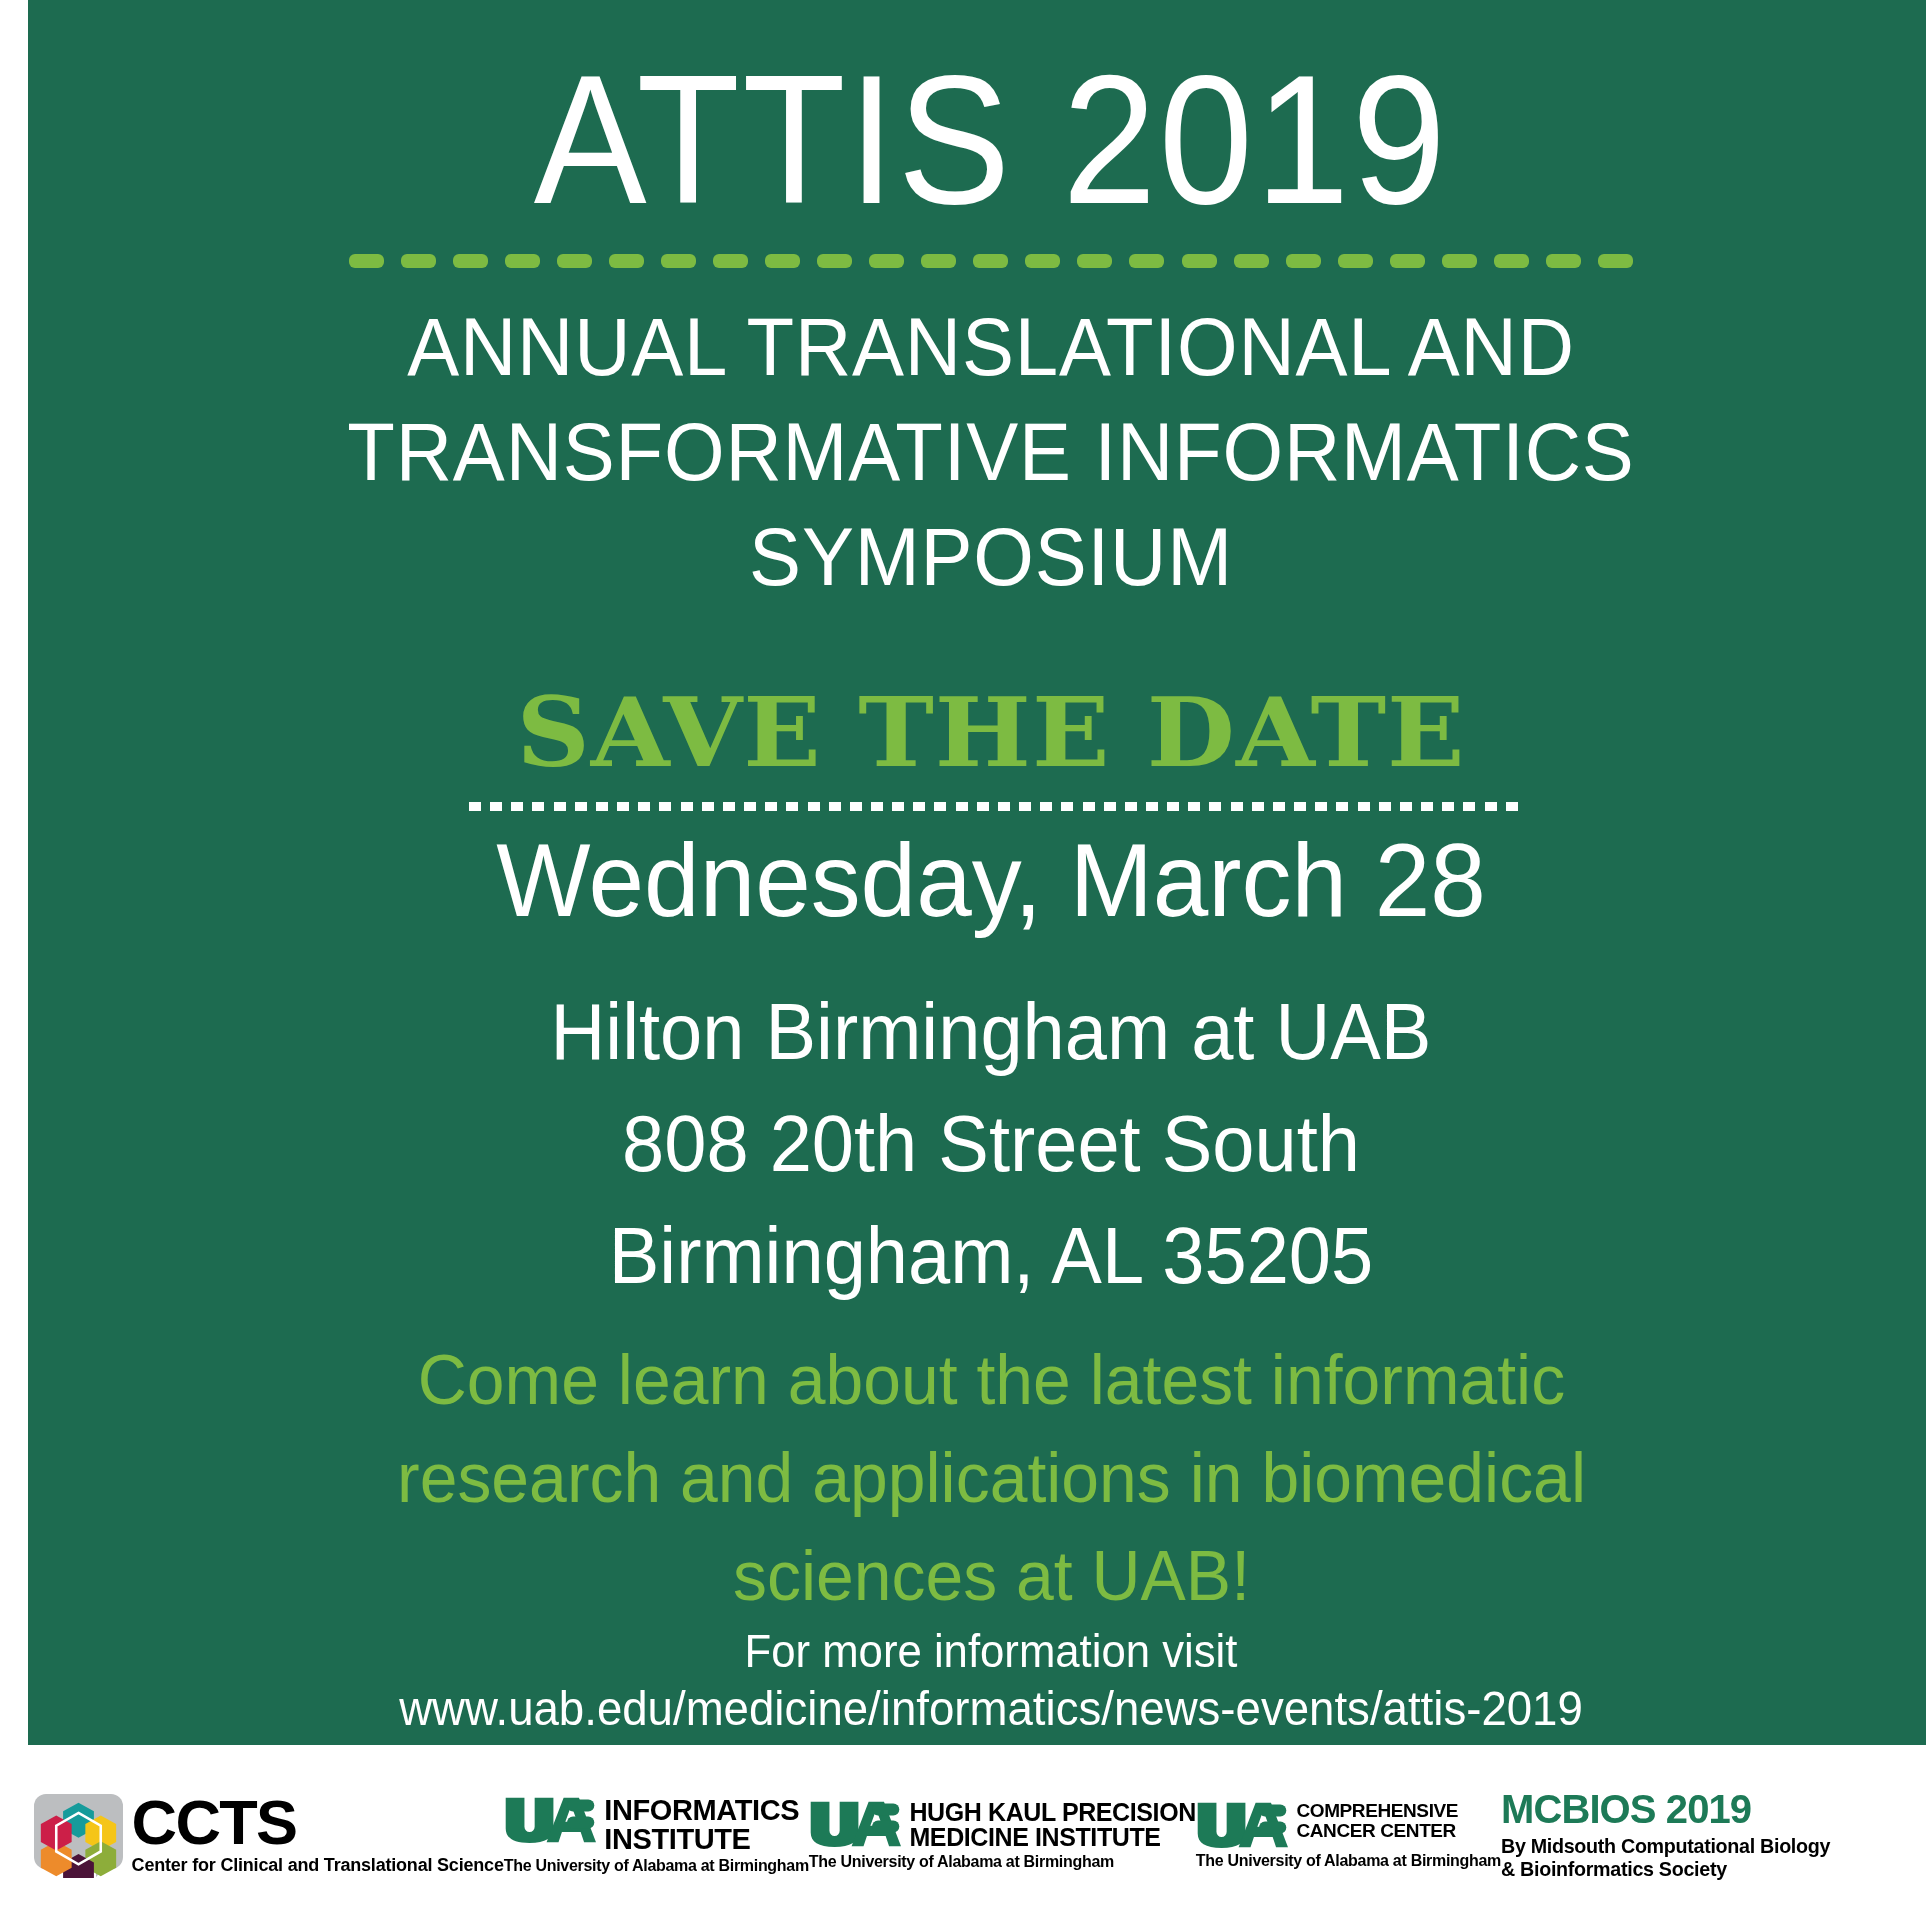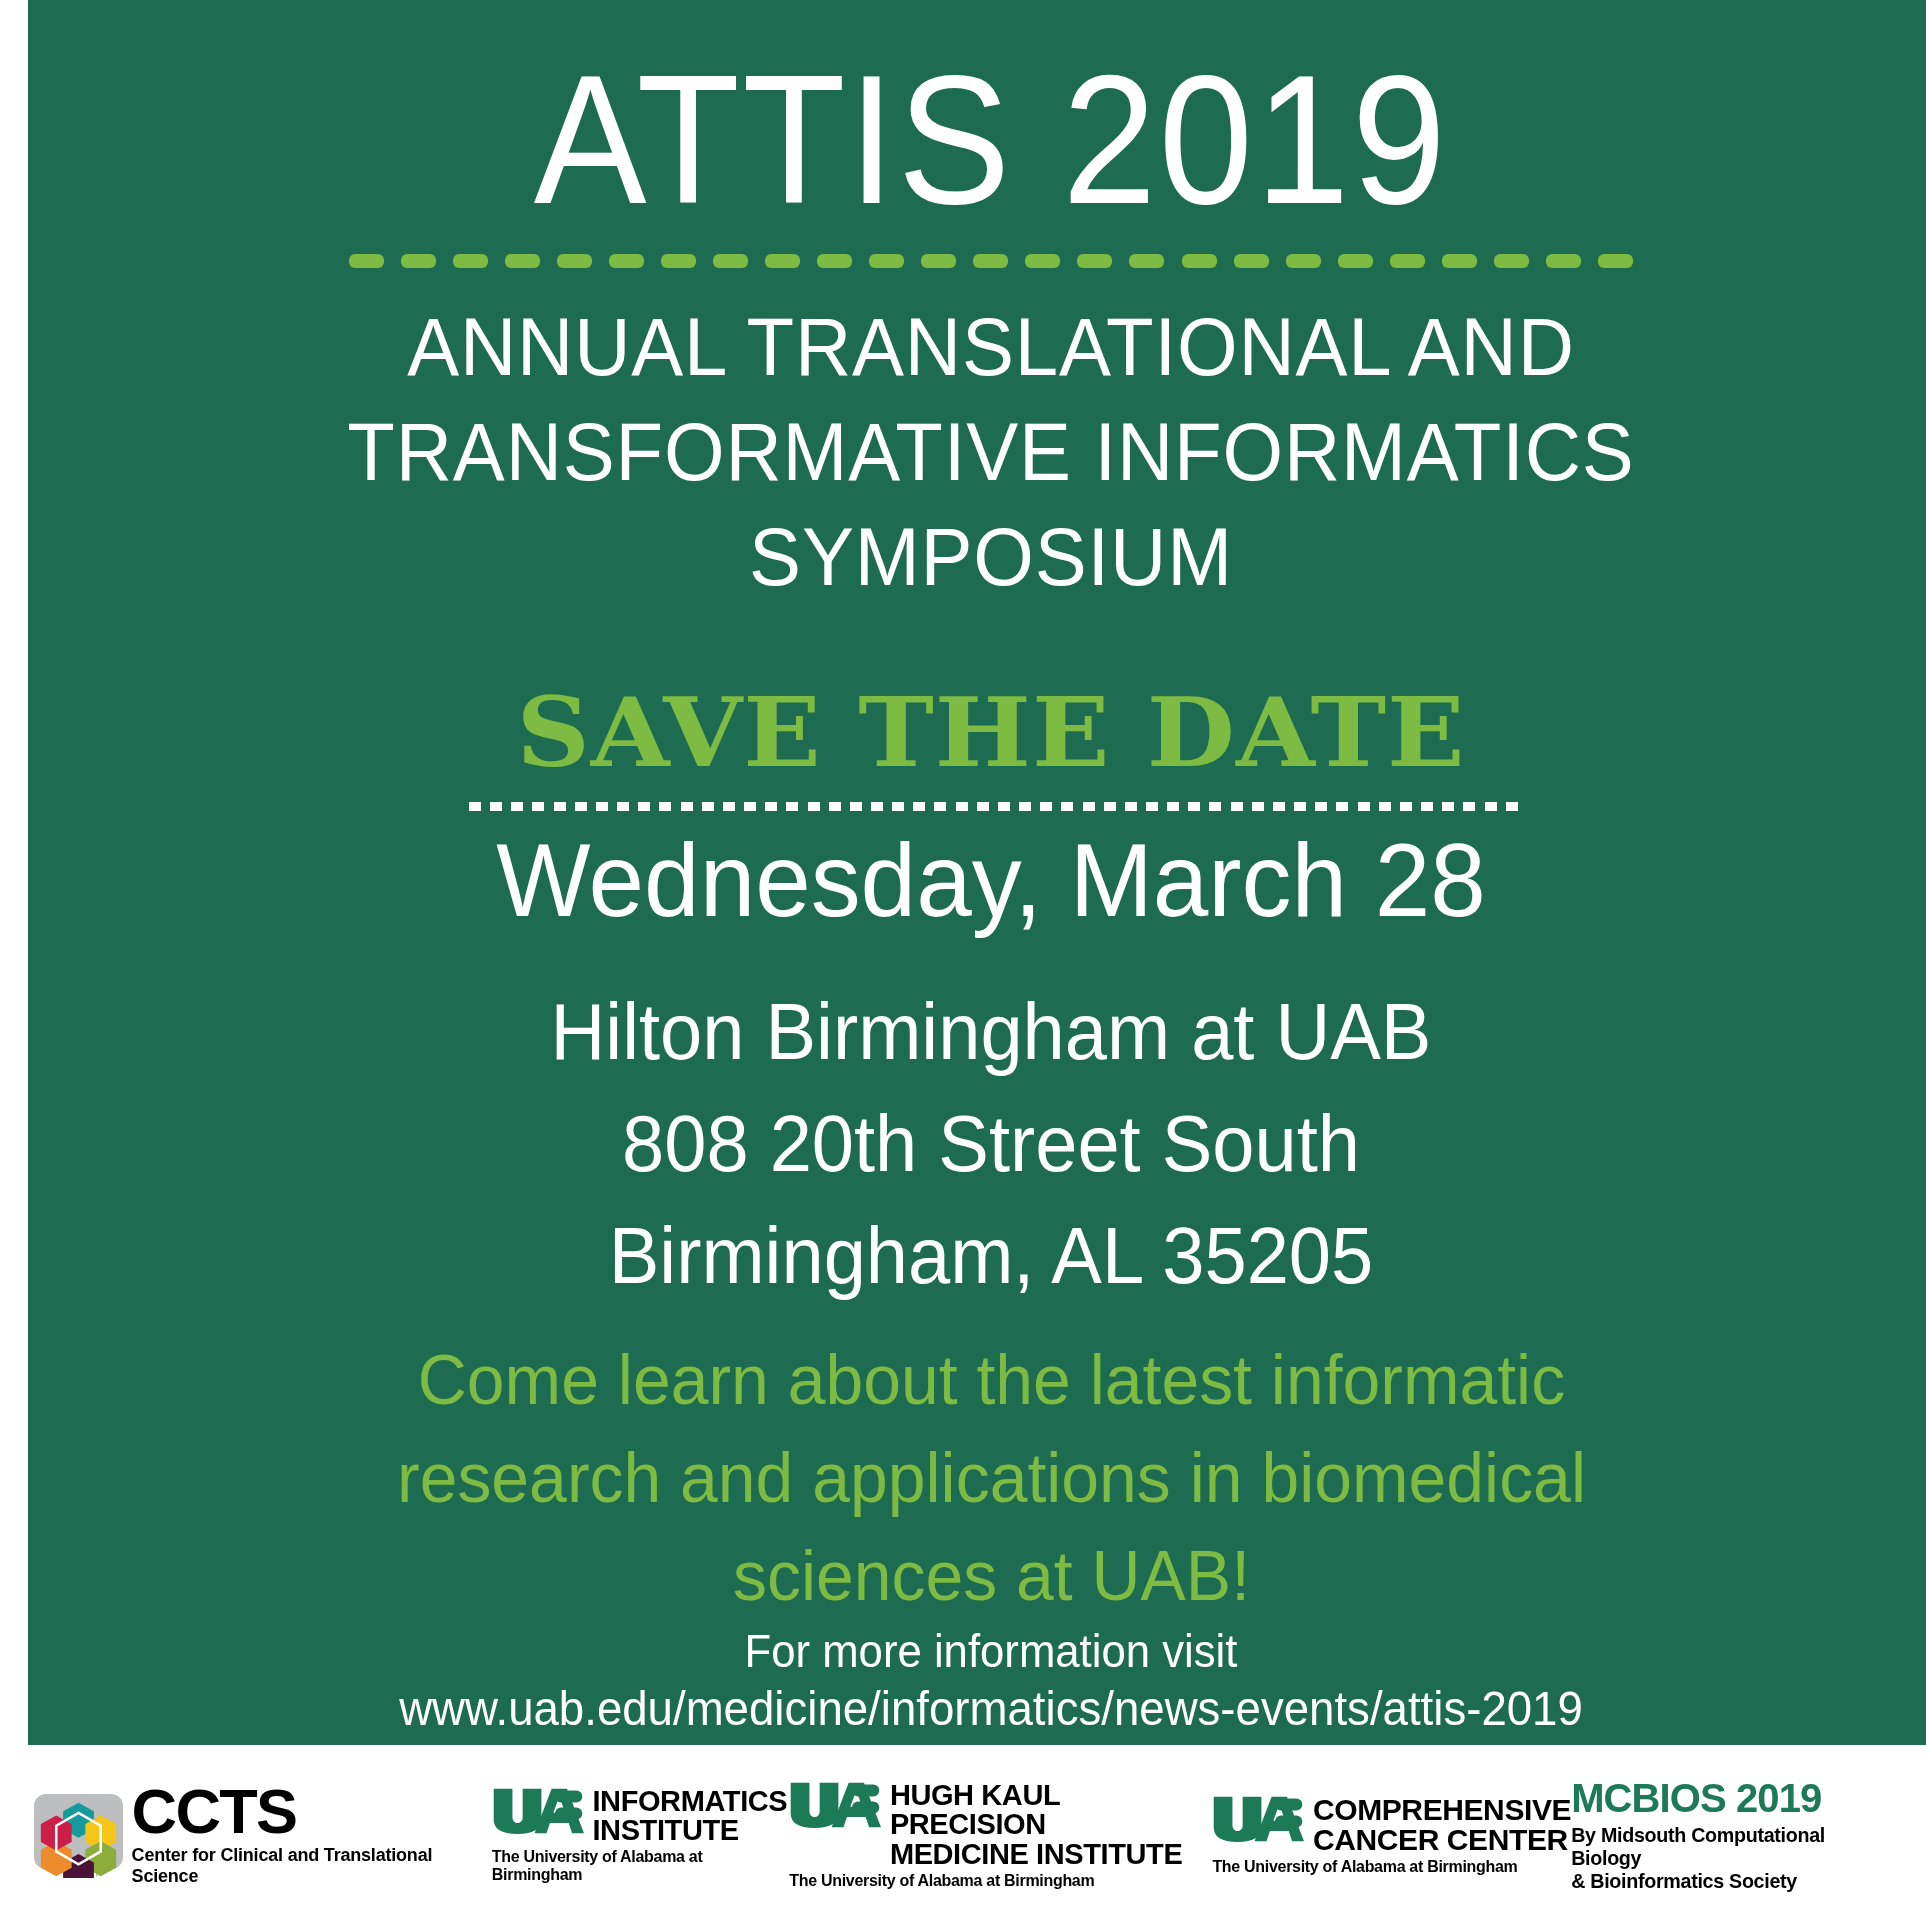--- a/index.html
+++ b/index.html
@@ -408,37 +408,37 @@
     </div>
 
     <div class="logo uab-logo">
       <div class="uab-row">
         <svg class="uab-mark" width="92" height="48" viewBox="0 0 108 56">
           <path d="M2 2 h22 v34 a6 6 0 0 0 12 0 V2 h22 v36 c0 11 -9 17 -28 17 S2 49 2 38 Z" fill="#1d7a57"></path>
           <path d="M50 54 L70 2 h18 l20 52 H94 L90 42 H68 L64 54 Z M72 30 h14 l-7 -19 Z" fill="#1d7a57"></path>
           <rect x="74" y="4" width="32" height="14" rx="7" fill="#1d7a57"></rect>
           <rect x="74" y="24" width="32" height="14" rx="7" fill="#1d7a57"></rect>
         </svg>
-        <div class="uab-text" style="font-size:29px;">
+        <div class="uab-text" style="font-size:25px;">
           <div>HUGH KAUL PRECISION</div>
           <div>MEDICINE INSTITUTE</div>
         </div>
       </div>
       <div class="uab-tagline">The University of Alabama at Birmingham</div>
     </div>
 
     <div class="logo uab-logo">
       <div class="uab-row">
         <svg class="uab-mark" width="92" height="48" viewBox="0 0 108 56">
           <path d="M2 2 h22 v34 a6 6 0 0 0 12 0 V2 h22 v36 c0 11 -9 17 -28 17 S2 49 2 38 Z" fill="#1d7a57"></path>
           <path d="M50 54 L70 2 h18 l20 52 H94 L90 42 H68 L64 54 Z M72 30 h14 l-7 -19 Z" fill="#1d7a57"></path>
           <rect x="74" y="4" width="32" height="14" rx="7" fill="#1d7a57"></rect>
           <rect x="74" y="24" width="32" height="14" rx="7" fill="#1d7a57"></rect>
         </svg>
-        <div class="uab-text" style="font-size:30px;">
+        <div class="uab-text" style="font-size:19px;">
           <div>COMPREHENSIVE</div>
           <div>CANCER CENTER</div>
         </div>
       </div>
       <div class="uab-tagline">The University of Alabama at Birmingham</div>
     </div>
 
     <div class="logo mcbios-logo">
       <div class="mcbios-title">MCBIOS 2019</div>
       <div class="mcbios-sub">

